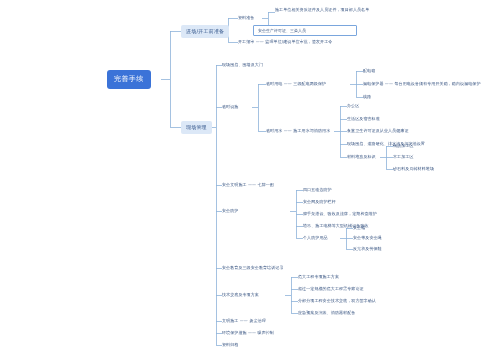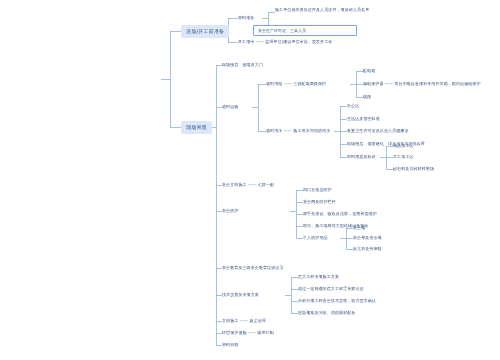--- a/index.html
+++ b/index.html
@@ -113,20 +113,21 @@
 
       <path d="M285 295 H291"></path>
       <path d="M291 277 V313"></path>
       <path d="M291 277 H298"></path>
       <path d="M291 289 H298"></path>
       <path d="M291 301 H298"></path>
       <path d="M291 313 H298"></path>
     </g>
   </svg>
 
+  <div class="node n-root" style="left:107px;top:70px;">完善手续</div>
 
   <div class="node n-l2" style="left:181px;top:25px;">进场/开工前准备</div>
   <div class="node n-l2" style="left:181px;top:121px;">现场管理</div>
 
   <div class="node n-txt" style="left:238px;top:15px;">资料准备</div>
   <div class="node n-txt" style="left:238px;top:39px;">开工报审 —— 监理单位/建设单位审批，签发开工令</div>
 
   <div class="node n-txt wrap" style="left:275px;top:7px;width:98px;">施工单位相关资质证件及人员证件，项目部人员名单</div>
 
   <div class="node n-edit" style="left:253px;top:25px;width:104px;">安全生产许可证、三类人员</div>

